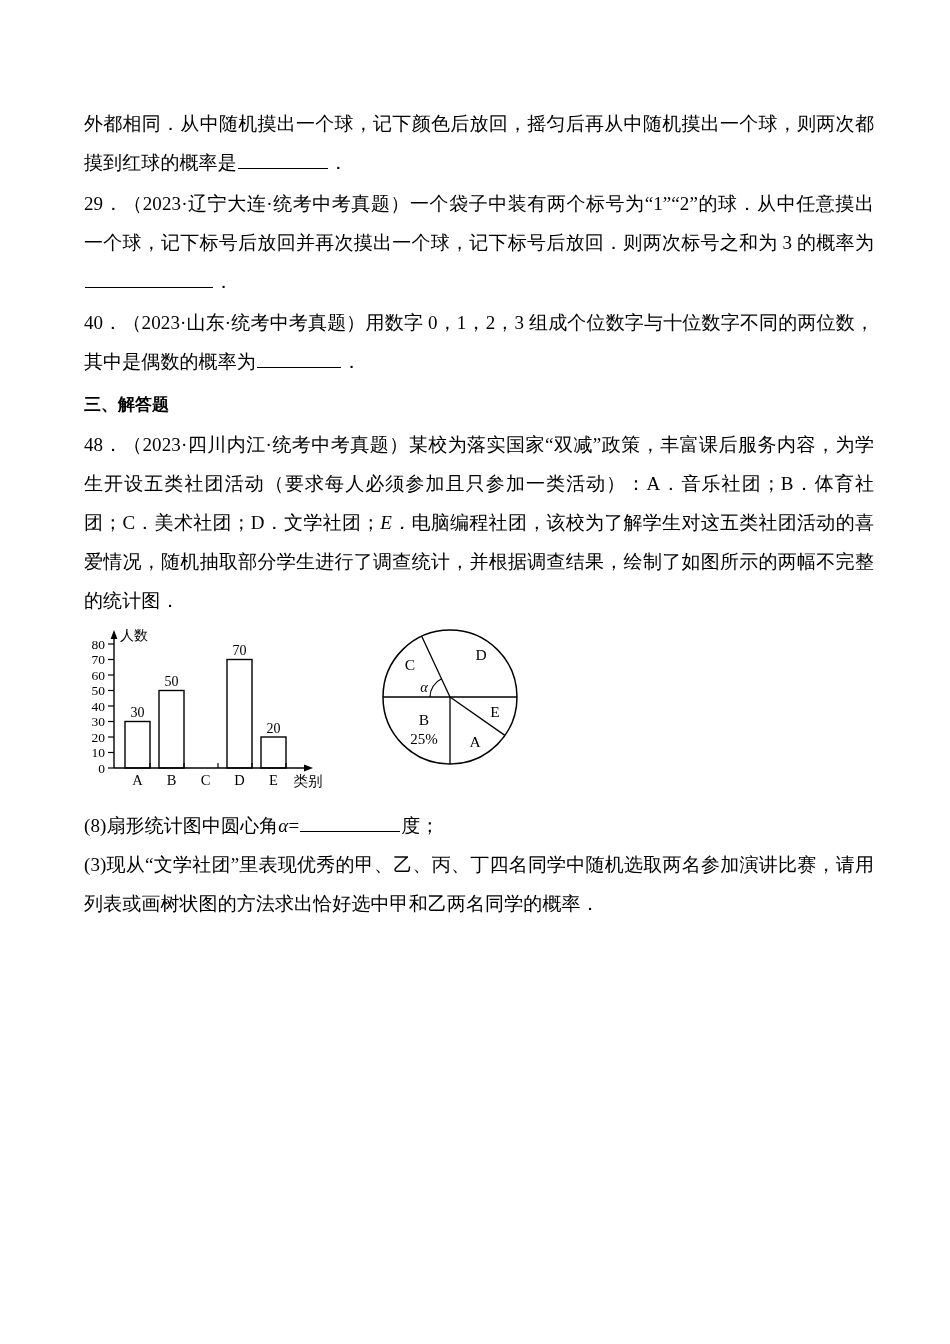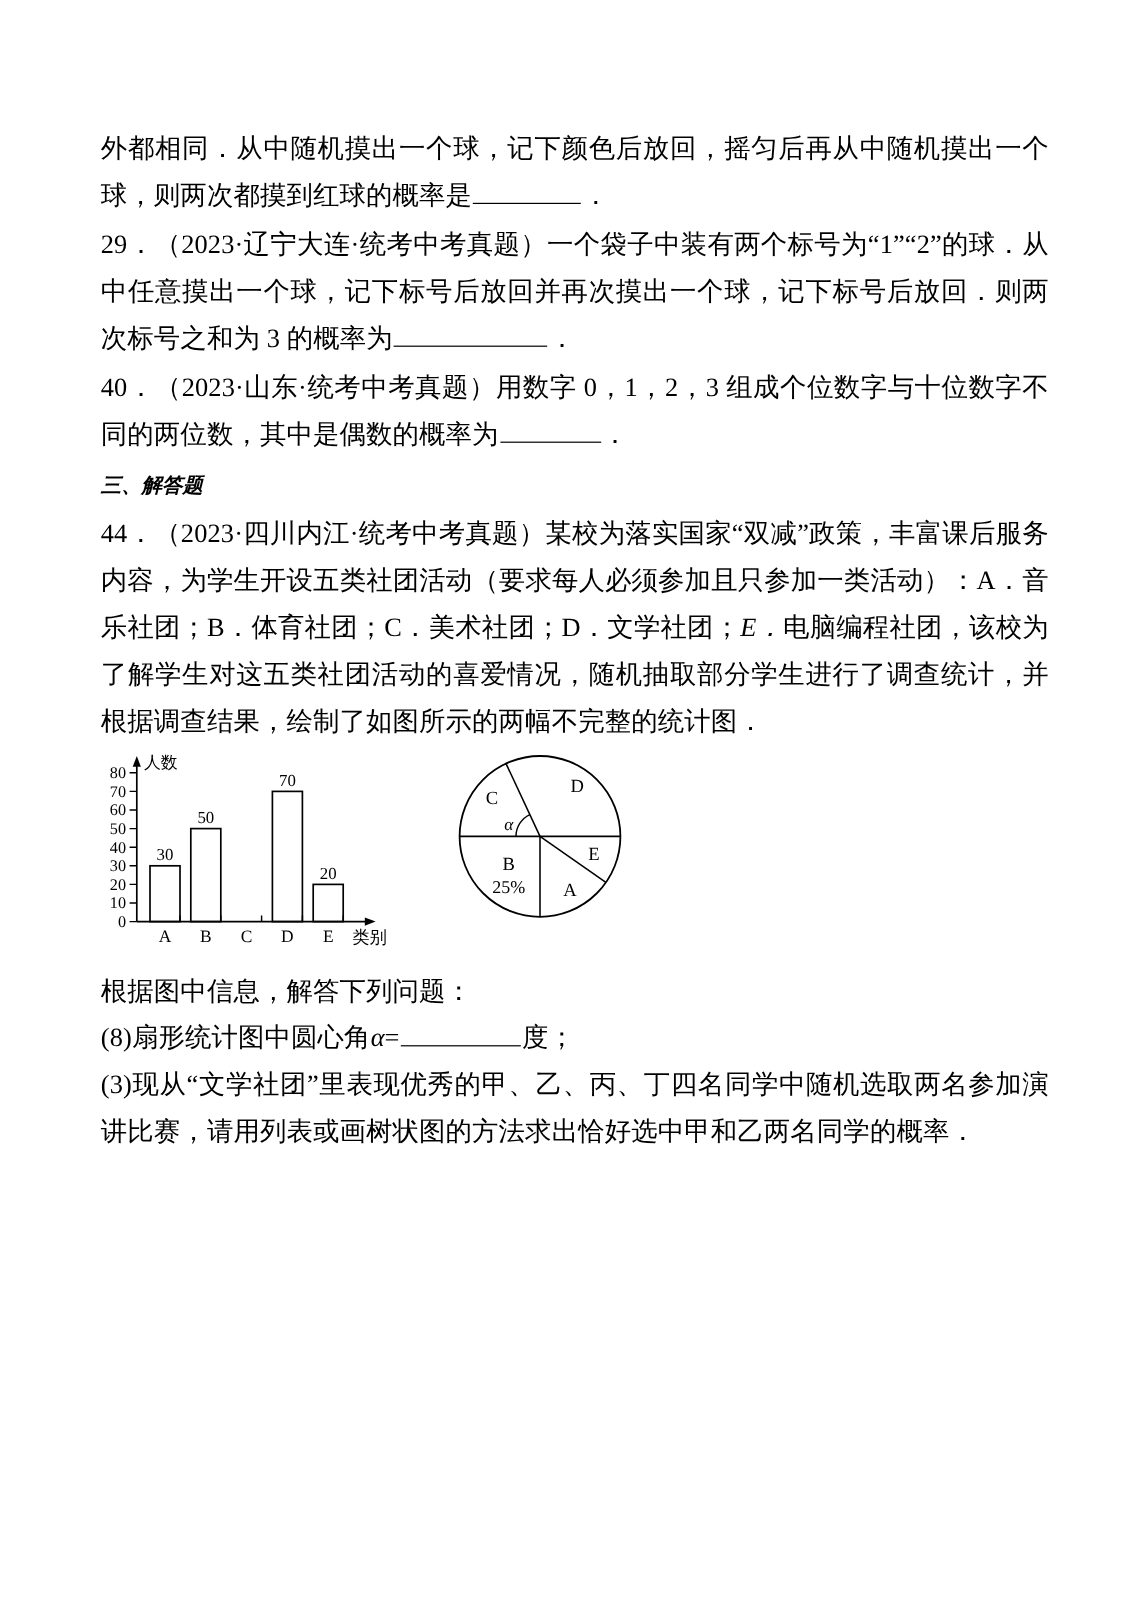--- a/index.html
+++ b/index.html
@@ -21,21 +21,21 @@
     height: 1344px;
     padding: 0;
   }
   .content {
     position: absolute;
     left: 84px;
     top: 104px;
     width: 790px;
   }
   .para {
-    font-size: 22px;
+    font-size: 19px;
     line-height: 39px;
     text-align: justify;
     text-justify: inter-ideograph;
     margin: 0;
     letter-spacing: 0.1px;
   }
   .para.q {
     margin-top: 2px;
   }
   .blank {
@@ -49,21 +49,20 @@
   .b-78 { width: 78px; }
   .b-128 { width: 128px; }
   .b-84 { width: 84px; }
   .b-100 { width: 100px; }
   .section-head {
     font-family: "Liberation Sans", "DejaVu Sans", sans-serif;
     font-weight: bold;
     font-size: 17px;
     line-height: 36px;
     margin: 6px 0 0 0;
-    font-style: italic;
   }
   .ital {
     font-style: italic;
   }
   .figure-wrap {
     position: relative;
     height: 180px;
     margin-top: 6px;
   }
   .barchart {
@@ -88,21 +87,21 @@
 
     <p class="para"><span>外都相同．从中随机摸出一个球，记下颜色后放回，摇匀后再从中随机摸出一个球，则两次都摸到红球的概率是</span><span class="blank b-90"></span><span>．</span></p>
 
 
     <p class="para q"><span>29．</span><span>（2023·辽宁大连·统考中考真题）</span><span>一个袋子中装有两个标号为“1”“2”的球．从中任意摸出一个球，记下标号后放回并再次摸出一个球，记下标号后放回．则两次标号之和为 3 的概率为</span><span class="blank b-128"></span><span>．</span></p>
 
     <p class="para q"><span>40．</span><span>（2023·山东·统考中考真题）</span><span>用数字 0，1，2，3 组成个位数字与十位数字不同的两位数，其中是偶数的概率为</span><span class="blank b-84"></span><span>．</span></p>
 
     <p class="section-head">三、解答题</p>
 
-    <p class="para q"><span>44．</span><span>（2023·四川内江·统考中考真题）</span><span>某校为落实国家“双减”政策，丰富课后服务内容，为学生开设五类社团活动（要求每人必须参加且只参加一类活动）：A．音乐社团；B．体育社团；C．美术社团；D．文学社团；</span><span class="ital">E．</span><span>电脑编程社团，该校为了解学生对这五类社团活动的喜爱情况，随机抽取部分学生进行了调查统计，并根据调查结果，绘制了如图所示的两幅不完整的统计图．</span></p>
+    <p class="para q"><span>48．</span><span>（2023·四川内江·统考中考真题）</span><span>某校为落实国家“双减”政策，丰富课后服务内容，为学生开设五类社团活动（要求每人必须参加且只参加一类活动）：A．音乐社团；B．体育社团；C．美术社团；D．文学社团；</span><span class="ital">E．</span><span>电脑编程社团，该校为了解学生对这五类社团活动的喜爱情况，随机抽取部分学生进行了调查统计，并根据调查结果，绘制了如图所示的两幅不完整的统计图．</span></p>
 
     <div class="figure-wrap">
 
       <svg class="barchart" width="270" height="180" viewBox="0 0 270 180">
 
         <line x1="30" y1="10" x2="30" y2="142" stroke="#000" stroke-width="1.4"></line>
         <polygon points="30,4 26.6,13 33.4,13" fill="#000"></polygon>
 
         <line x1="30" y1="142" x2="222" y2="142" stroke="#000" stroke-width="1.4"></line>
         <polygon points="229,142 220,138.6 220,145.4" fill="#000"></polygon>
@@ -174,21 +173,20 @@
         <text x="48" y="48" font-size="15.5" text-anchor="middle">C</text>
         <text x="62" y="103" font-size="15.5" text-anchor="middle">B</text>
         <text x="62" y="122" font-size="15" text-anchor="middle">25%</text>
         <text x="113" y="125" font-size="15.5" text-anchor="middle">A</text>
         <text x="133" y="95" font-size="15.5" text-anchor="middle">E</text>
         <text x="62" y="70" font-size="14.5" font-style="italic" text-anchor="middle">α</text>
       </svg>
 
     </div>
 
-    <p class="para">根据图中信息，解答下列问题：</p>
 
 
     <p class="para"><span>(8)扇形统计图中圆心角</span><span class="ital">α</span><span>=</span><span class="blank b-100"></span><span>度；</span></p>
 
     <p class="para">(3)现从“文学社团”里表现优秀的甲、乙、丙、丁四名同学中随机选取两名参加演讲比赛，请用列表或画树状图的方法求出恰好选中甲和乙两名同学的概率．</p>
 
   </div>
 </div>
 
 </body></html>

